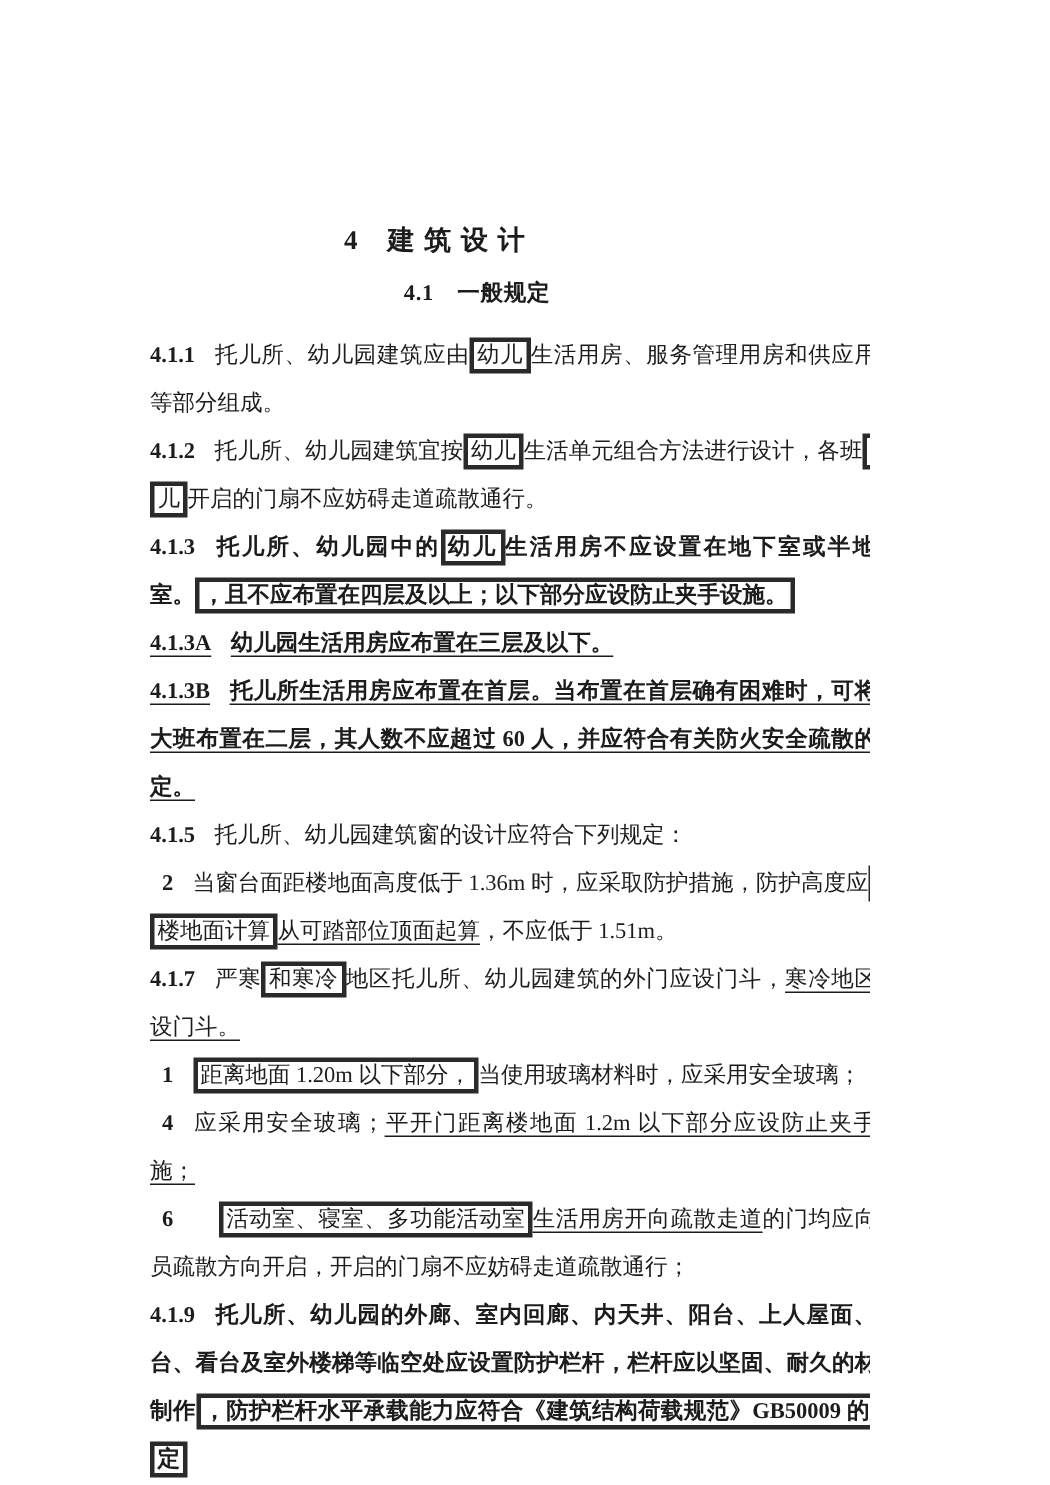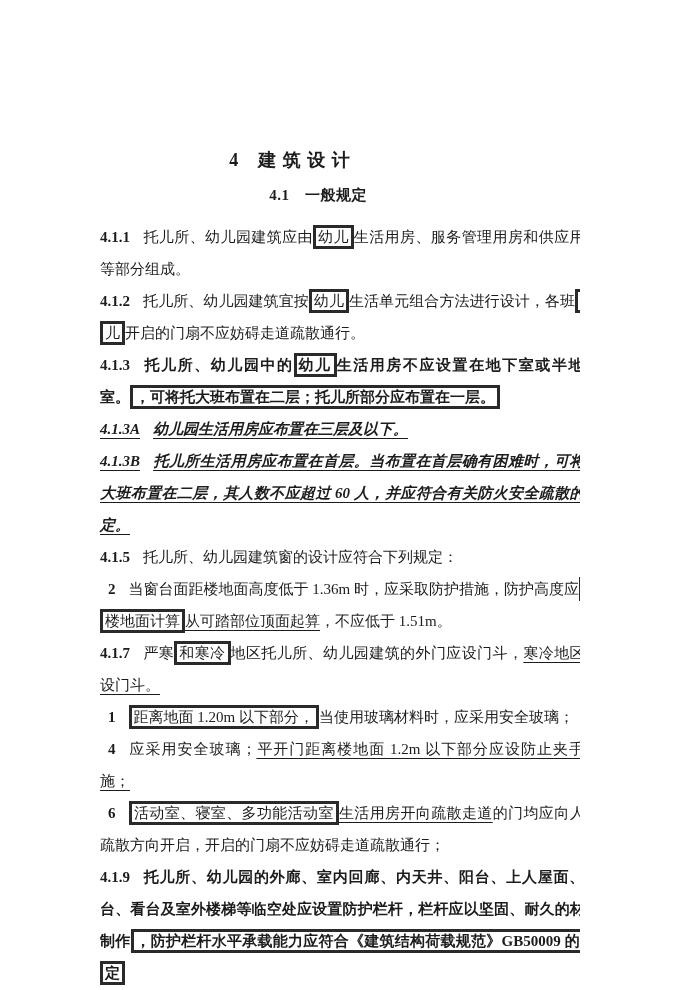--- a/index.html
+++ b/index.html
@@ -41,21 +41,20 @@
   }
   p.para {
     margin: 0;
     text-align: justify;
   }
   p.bold { font-weight: bold; }
   p.ul {
     text-decoration: underline;
     text-underline-offset: 4px;
     text-decoration-thickness: 1px;
-    font-style: italic;
   }
   p.sub { text-indent: 8px; }
   span.num {
     font-weight: bold;
     margin-right: 13px;
   }
   span.box {
     border: 3px solid #14b8a6;
     padding: 1px 2px;
     -webkit-box-decoration-break: clone;
@@ -75,25 +74,25 @@
 </style>
 </head>
 <body>
 
 <div class="page" style="background: rgb(255, 255, 255); color: rgb(28, 28, 28);">
   <h1 class="doc-title">4　建 筑 设 计</h1>
   <h2 class="doc-subtitle">4.1　一般规定</h2>
   <div class="doc-body">
       <p class="para"><span class="num">4.1.1</span><span>托儿所、幼儿园建筑应由</span><span class="box" style="border-color: rgb(42, 42, 42);">幼儿</span><span>生活用房、服务管理用房和供应用房等部分组成。</span></p>
       <p class="para"><span class="num">4.1.2</span><span>托儿所、幼儿园建筑宜按</span><span class="box" style="border-color: rgb(42, 42, 42);">幼儿</span><span>生活单元组合方法进行设计，各班</span><span class="box" style="border-color: rgb(42, 42, 42);">幼儿</span><span>开启的门扇不应妨碍走道疏散通行。</span></p>
-      <p class="para bold"><span class="num">4.1.3</span><span>托儿所、幼儿园中的</span><span class="box" style="border-color: rgb(42, 42, 42);">幼儿</span><span>生活用房不应设置在地下室或半地下室。</span><span class="box" style="border-color: rgb(42, 42, 42);">，可将托大班布置在二层；托儿所部分应布置在一层。</span></p>
+      <p class="para bold"><span class="num">4.1.3</span><span>托儿所、幼儿园中的</span><span class="box" style="border-color: rgb(42, 42, 42);">幼儿</span><span>生活用房不应设置在地下室或半地下室。</span><span class="box" style="border-color: rgb(42, 42, 42);">，且不应布置在四层及以上；以下部分应设防止夹手设施。</span></p>
       <p class="para bold ul"><span class="num">4.1.3A</span><span>幼儿园生活用房应布置在三层及以下。</span></p>
       <p class="para bold ul"><span class="num">4.1.3B</span><span>托儿所生活用房应布置在首层。当布置在首层确有困难时，可将托大班布置在二层，其人数不应超过 60 人，并应符合有关防火安全疏散的规定。</span></p>
       <p class="para"><span class="num">4.1.5</span><span>托儿所、幼儿园建筑窗的设计应符合下列规定：</span></p>
       <p class="para sub"><span class="num">2</span><span>当窗台面距楼地面高度低于 1.36m 时，应采取防护措施，防护高度应</span><span class="box" style="border-color: rgb(42, 42, 42);">由楼地面计算</span><span class="u">从可踏部位顶面起算</span><span>，不应低于 1.51m。</span></p>
       <p class="para"><span class="num">4.1.7</span><span>严寒</span><span class="box" style="border-color: rgb(42, 42, 42);">和寒冷</span><span>地区托儿所、幼儿园建筑的外门应设门斗，</span><span class="u">寒冷地区宜设门斗。</span></p>
       <p class="para sub"><span class="num">1</span><span class="box" style="border-color: rgb(42, 42, 42);">距离地面 1.20m 以下部分，</span><span>当使用玻璃材料时，应采用安全玻璃；</span></p>
       <p class="para sub"><span class="num">4</span><span>应采用安全玻璃；</span><span class="u">平开门距离楼地面 1.2m 以下部分应设防止夹手设施；</span></p>
-      <p class="para sub"><span class="num">6</span><span class="box" style="border-color: rgb(42, 42, 42);">活动室、寝室、多功能活动室</span><span class="u">生活用房开向疏散走道</span><span>的门均应向人员疏散方向开启，开启的门扇不应妨碍走道疏散通行；</span></p>
+      <p class="para sub"><span class="num">6</span><span class="box" style="border-color: rgb(42, 42, 42); margin-left: 17px;">活动室、寝室、多功能活动室</span><span class="u">生活用房开向疏散走道</span><span>的门均应向人员疏散方向开启，开启的门扇不应妨碍走道疏散通行；</span></p>
       <p class="para bold"><span class="num">4.1.9</span><span>托儿所、幼儿园的外廊、室内回廊、内天井、阳台、上人屋面、平台、看台及室外楼梯等临空处应设置防护栏杆，栏杆应以坚固、耐久的材料制作</span><span class="box" style="border-color: rgb(42, 42, 42);">，防护栏杆水平承载能力应符合《建筑结构荷载规范》GB50009 的规定</span></p>
     </div>
   <div class="page-num">4</div>
 </div>
 
 </body></html>

